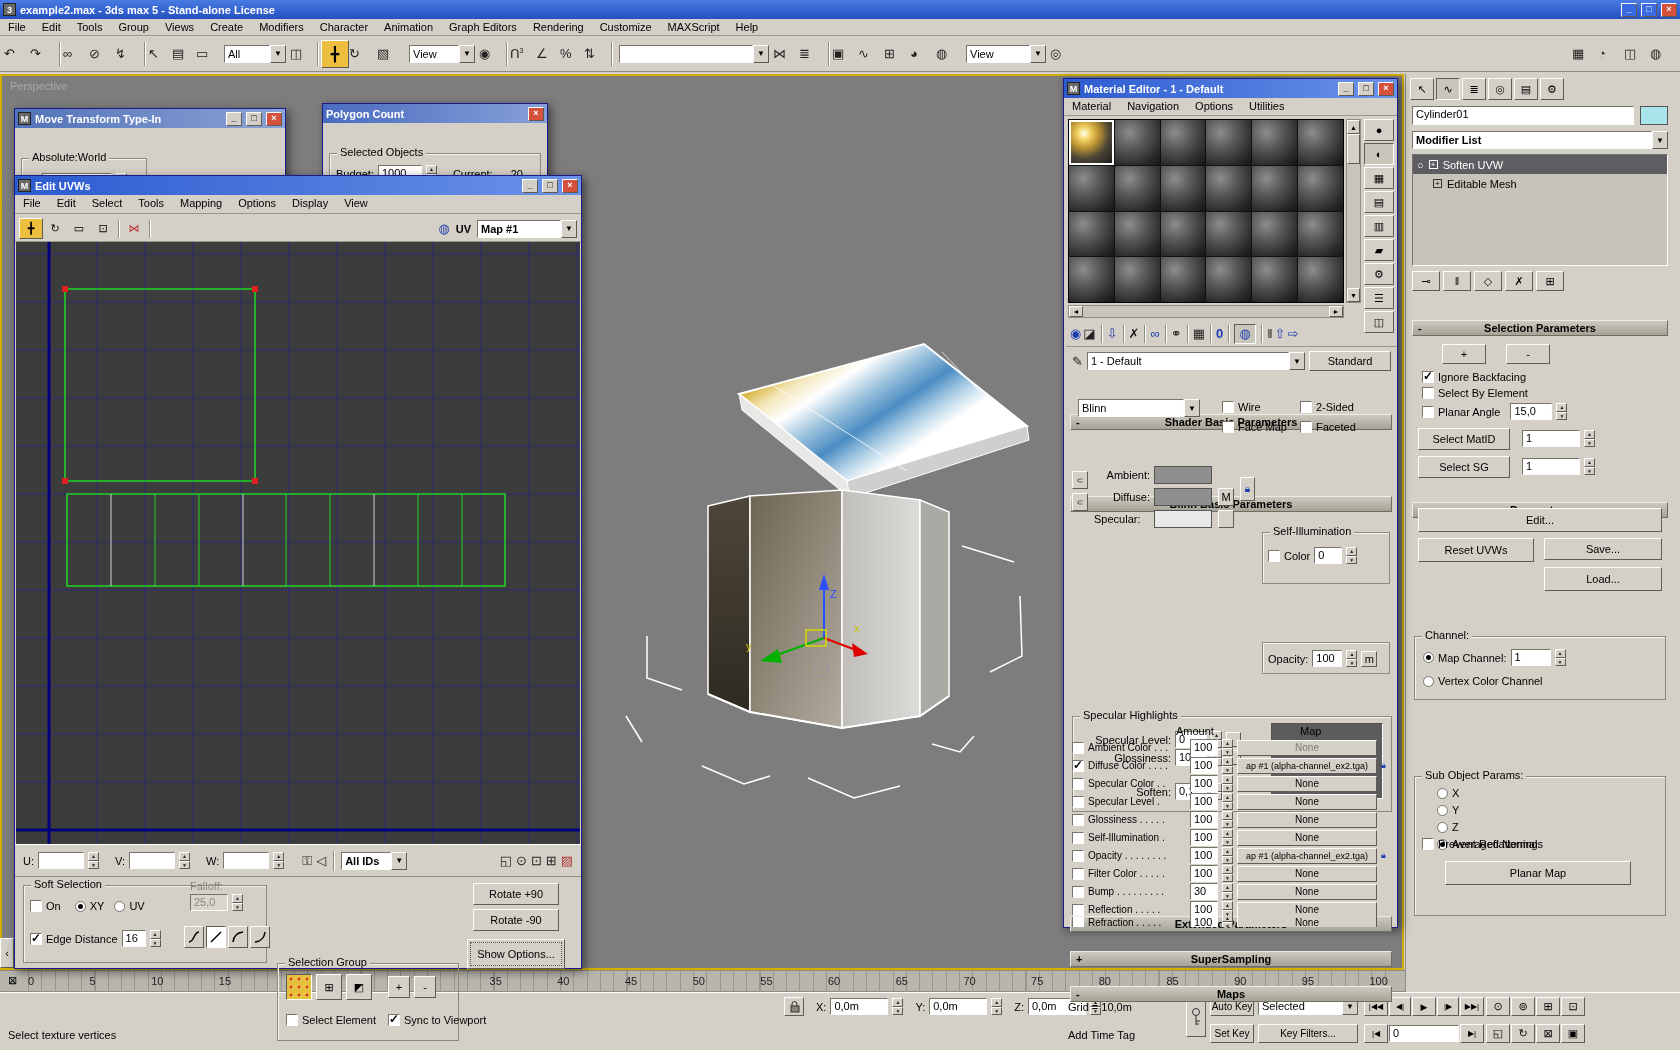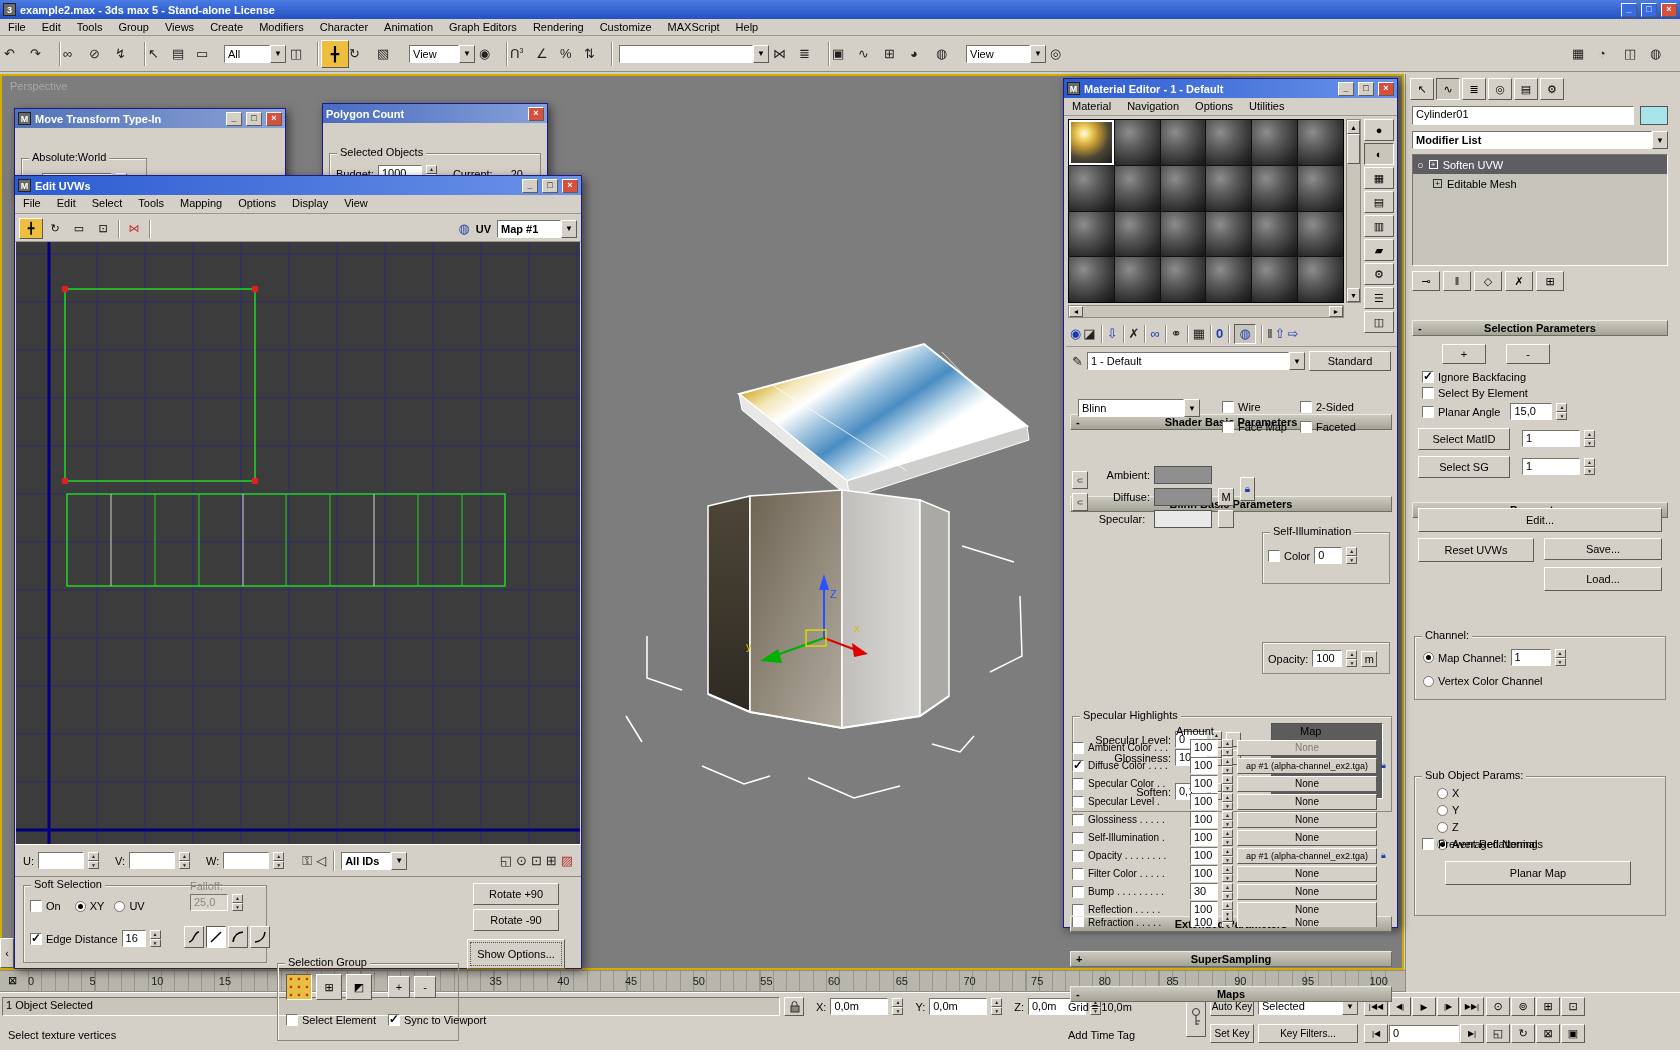--- a/index.html
+++ b/index.html
@@ -334,21 +334,20 @@
       <span>80</span>
         <span>85</span>
       <span>90</span>
         <span>95</span>
       <span>100</span>
     </div>
   </div>
 
   <div class="abs" style="left:0;top:920px;width:1680px;height:58px;background:#d4d0c8;border-top:1px solid #fff">
 
-    <div class="abs field" style="left:2px;top:4px;width:778px;height:19px;background:#c9c5bb">1 Object Selected</div>
     <div class="abs b3" style="left:784px;top:4px;width:20px;height:19px">
       <svg width="11" height="13">
           <path d="M3,6 V4 a2.5,2.5 0 0 1 5,0 V6" fill="none" stroke="#333"></path>
           <rect x="2" y="6" width="8" height="6" fill="#8a8578" stroke="#333"></rect>
         </svg>
     </div>
     <div class="row" style="left:816px;top:5px">
       <span class="lab">X:</span>
       <span class="field" style="width:58px">0,0m</span>
         <span class="spin">
@@ -495,21 +494,21 @@
       <div class="b3 gold" style="width:24px;height:21px">╋</div>
       <div class="b3" style="width:24px;height:21px;border-color:transparent;background:none">↻</div>
       <div class="b3" style="width:24px;height:21px;border-color:transparent;background:none">▭</div>
       <div class="b3" style="width:24px;height:21px;border-color:transparent;background:none">⊡</div>
       <span class="sepv" style="height:18px"></span>
       <div class="b3" style="width:24px;height:21px;border-color:transparent;background:none;color:#c03030">⋈</div>
       <span class="sepv" style="height:18px"></span>
       <span style="flex:1"></span>
       <span class="ticn" style="color:#2244aa">◍</span>
       <span class="lab" style="margin:0 6px;font-weight:bold">UV</span>
-      <div class="combo" style="width:80px">
+      <div class="combo" style="width:100px">
         <span class="cfield" style="font-weight:bold">Map #1</span>
           <span class="dd">▼</span>
       </div>
     </div>
 
     <svg class="abs" style="left:1px;top:66px" width="564" height="602" viewBox="0 0 564 602">
       <rect width="564" height="602" fill="#3c3c3c"></rect>
       <g stroke="#2a2a74" stroke-width="1">
         <line x1="33" y1="0" x2="33" y2="602"></line>
           <line x1="81" y1="0" x2="81" y2="602"></line>
@@ -796,21 +795,21 @@
     <div class="abs rollh" style="left:6px;top:364px;width:322px">
       <span class="pm">-</span><span>Blinn Basic Parameters</span>
     </div>
     <div class="abs b3" style="left:8px;top:392px;width:16px;height:18px;font-size:8px">⊂</div>
     <div class="abs b3" style="left:8px;top:414px;width:16px;height:18px;font-size:8px">⊂</div>
     <div class="abs lab" style="left:30px;top:390px;width:56px;text-align:right">Ambient:</div>
     <div class="abs" style="left:90px;top:387px;width:58px;height:18px;background:#8f8f8f;border:1px solid #555"></div>
     <div class="abs lab" style="left:30px;top:412px;width:56px;text-align:right">Diffuse:</div>
     <div class="abs" style="left:90px;top:409px;width:58px;height:18px;background:#8f8f8f;border:1px solid #555"></div>
     <div class="abs b3" style="left:154px;top:409px;width:16px;height:18px">M</div>
-    <div class="abs lab" style="left:30px;top:434px;width:56px;text-align:center">Specular:</div>
+    <div class="abs lab" style="left:30px;top:434px;width:56px;text-align:left">Specular:</div>
     <div class="abs" style="left:90px;top:431px;width:58px;height:18px;background:#e9e9e9;border:1px solid #555"></div>
     <div class="abs b3" style="left:154px;top:431px;width:16px;height:18px"></div>
     <div class="abs b3" style="left:176px;top:398px;width:15px;height:24px;color:#1a3cb0;font-size:10px">🔒︎</div>
     <div class="abs grp" style="left:198px;top:384px;width:128px;height:52px">
       <b class="legend" style="font-weight:normal">Self-Illumination</b>
       <div class="row" style="left:5px;top:14px">
         <span class="cb"></span>
         <span class="lab">Color</span>
         <span class="field" style="width:28px">0</span>
           <span class="spin">

